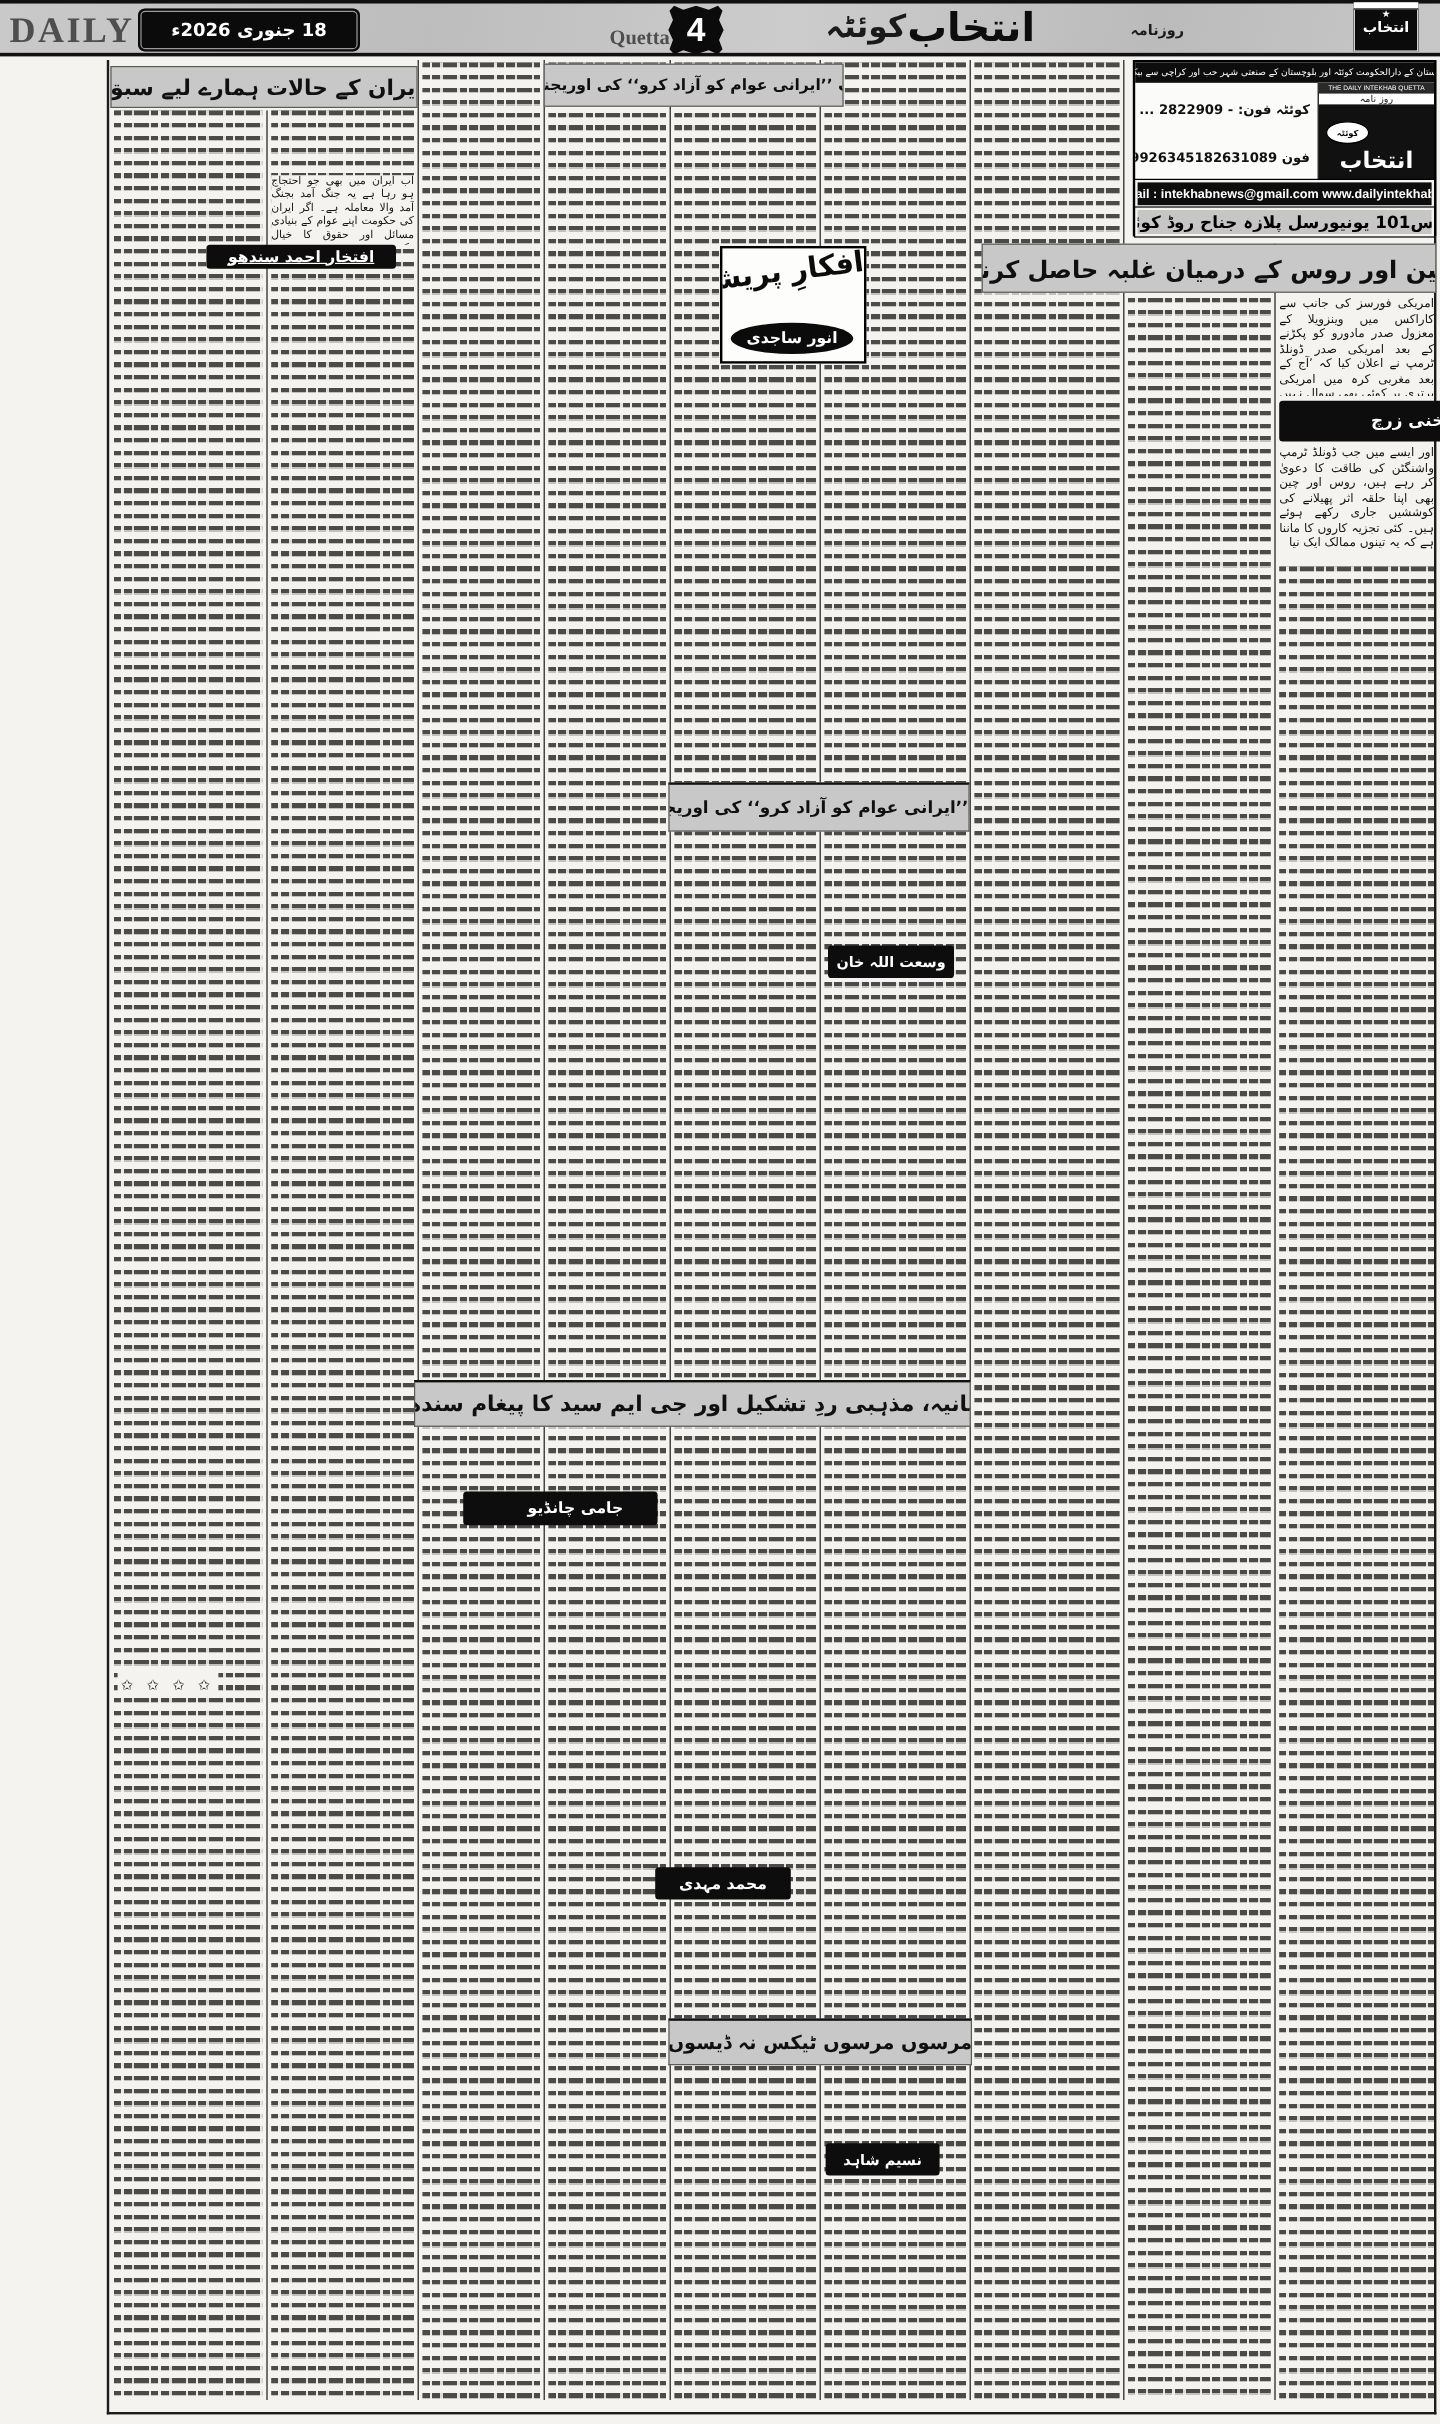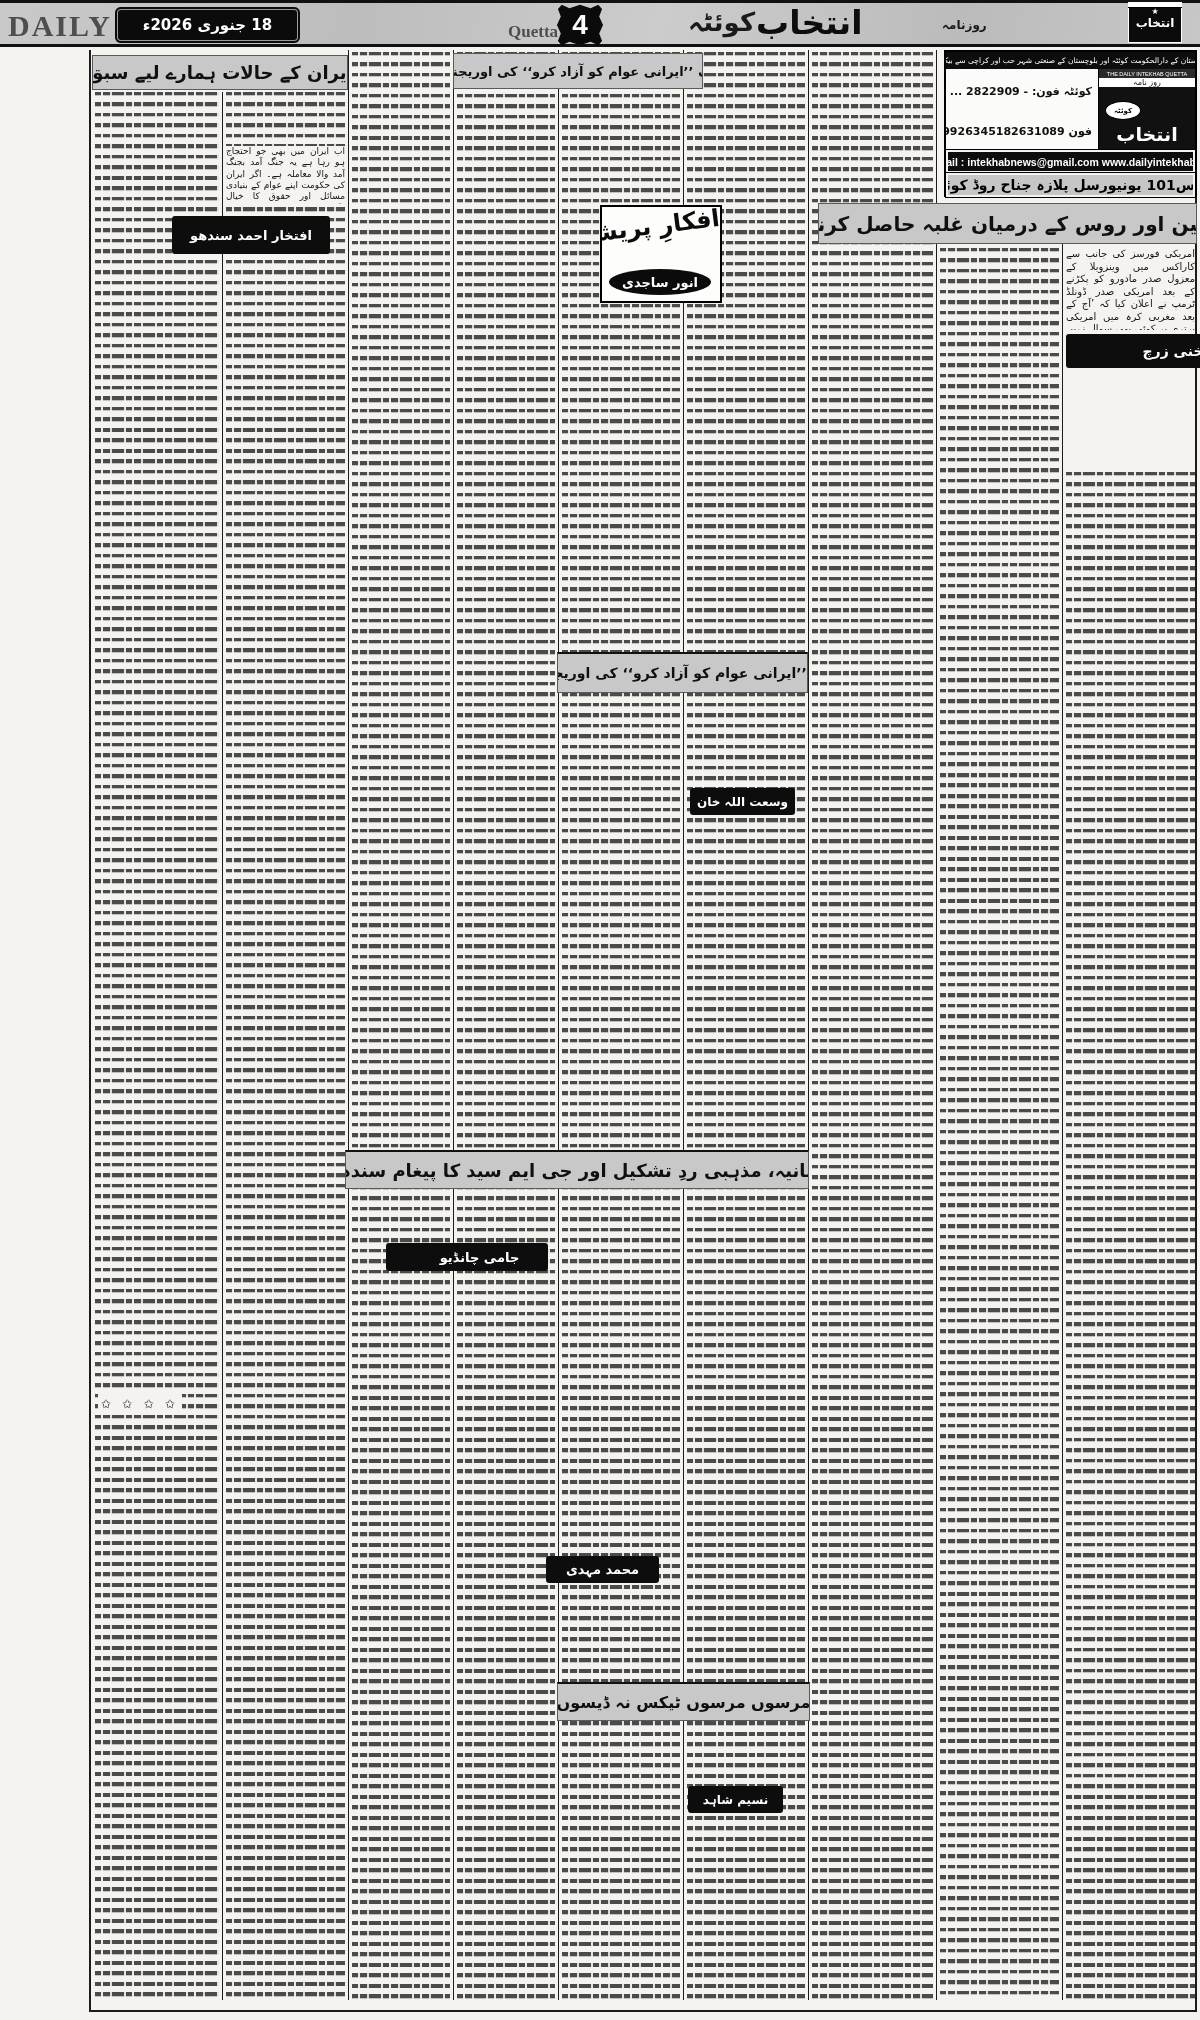--- a/index.html
+++ b/index.html
@@ -133,27 +133,28 @@
         </div>
         <div class="cap">INTEKHAB  Quetta</div>
       </div>
     </div>
   </div>
   <div id="emailbar" class="abs">Email : intekhabnews@gmail.com www.dailyintekhab.pk</div>
   <div id="addrbar" class="abs urdu">آفس101 یونیورسل پلازہ جناح روڈ کوئٹہ</div>
 
   <div class="abs band urdu" style="left:92px;top:55px;width:256px;height:35px;font-size:18px;">ایران کے حالات ہمارے لیے سبق</div>
   <div class="abs realtext urdu" style="left:226px;top:146px;width:119px;height:58px;font-size:9px;">اب ایران میں بھی جو احتجاج ہو رہا ہے یہ جنگ آمد بجنگ آمد والا معاملہ ہے۔ اگر ایران کی حکومت اپنے عوام کے بنیادی مسائل اور حقوق کا خیال رکھتی تو</div>
-  <div class="abs byline urdu" style="left:172px;top:216px;width:158px;height:38px;font-size:13px;">افتخار احمد سندھو</div>
+  <div class="abs byline urdu" style="left:172px;top:204px;width:158px;height:20px;font-size:13px;text-decoration:underline;">افتخار احمد سندھو</div>
 
   <div class="abs band urdu" style="left:453px;top:53px;width:250px;height:36px;font-size:13px;">ہیش ٹیگ ’’ایرانی عوام کو آزاد کرو‘‘ کی اوریجنل کہانی</div>
 
   <div class="abs band urdu" style="left:818px;top:203px;width:379px;height:41px;font-size:20px;">امریکہ، چین اور روس کے درمیان غلبہ حاصل کرنے کی دوڑ</div>
   <div class="abs realtext urdu" style="left:1066px;top:248px;width:129px;height:82px;">امریکی فورسز کی جانب سے کاراکس میں وینزویلا کے معزول صدر مادورو کو پکڑنے کے بعد امریکی صدر ڈونلڈ ٹرمپ نے اعلان کیا کہ ’آج کے بعد مغربی کرہ میں امریکی برتری پر کوئی بھی سوال نہیں اٹھائے گا‘۔</div>
   <div class="abs byline urdu" style="left:1066px;top:334px;width:129px;height:34px;font-size:14px;padding-left:48px;">نتخنی زرچ</div>
+  <div class="abs realtext urdu" style="left:1066px;top:372px;width:129px;height:96px;">اور ایسے میں جب ڈونلڈ ٹرمپ واشنگٹن کی طاقت کا دعویٰ کر رہے ہیں، روس اور چین بھی اپنا حلقہ اثر پھیلانے کی کوششیں جاری رکھے ہوئے ہیں۔ کئی تجزیہ کاروں کا ماننا ہے کہ یہ تینوں ممالک ایک نیا</div>
 
   <div id="afkar" class="abs">
     <div class="callig urdu">افکارِ پریشاں</div>
     <div class="oval urdu">انور ساجدی</div>
   </div>
 
   <div class="abs band urdu" style="left:557px;top:652px;width:251px;height:41px;font-size:14px;border-top:2px solid #111;">ہیش ٹیگ ’’ایرانی عوام کو آزاد کرو‘‘ کی اوریجنل کہانی</div>
   <div class="abs byline urdu" style="left:690px;top:788px;width:105px;height:27px;font-size:12px;">وسعت اللہ خان</div>
 
   <div class="abs band urdu" style="left:345px;top:1150px;width:464px;height:39px;font-size:18px;border-top:2px solid #111;">بیانیہ، مذہبی ردِ تشکیل اور جی ایم سید کا پیغام سندھ</div>

